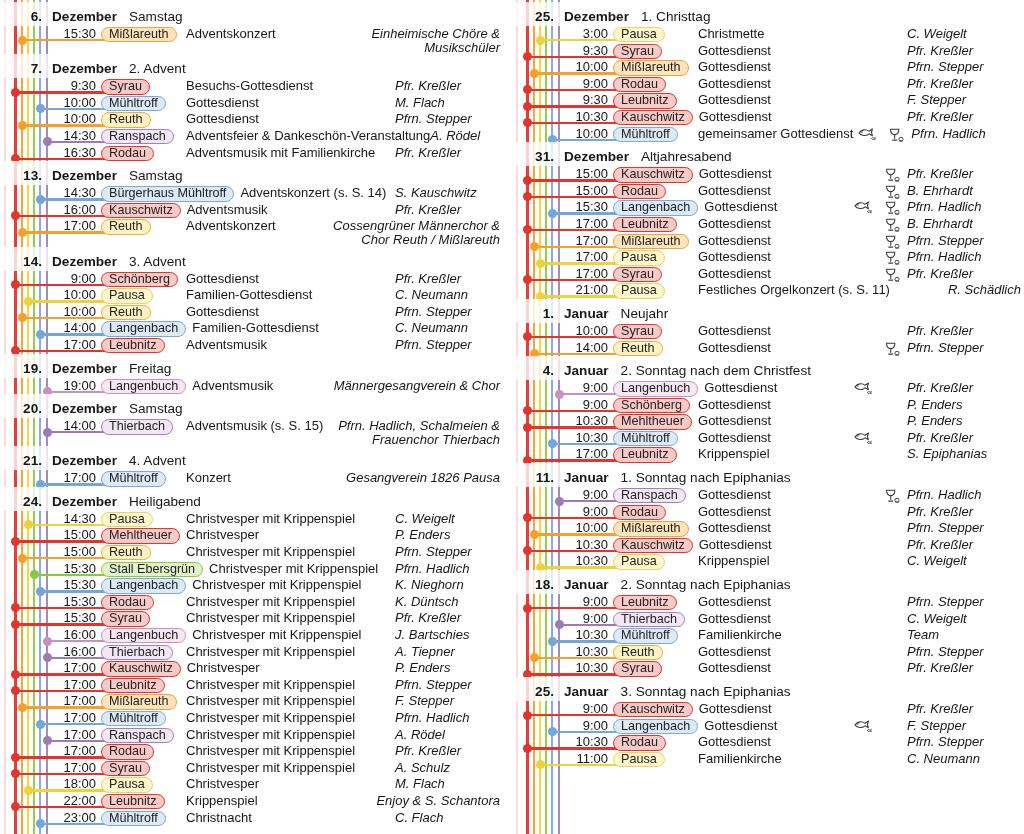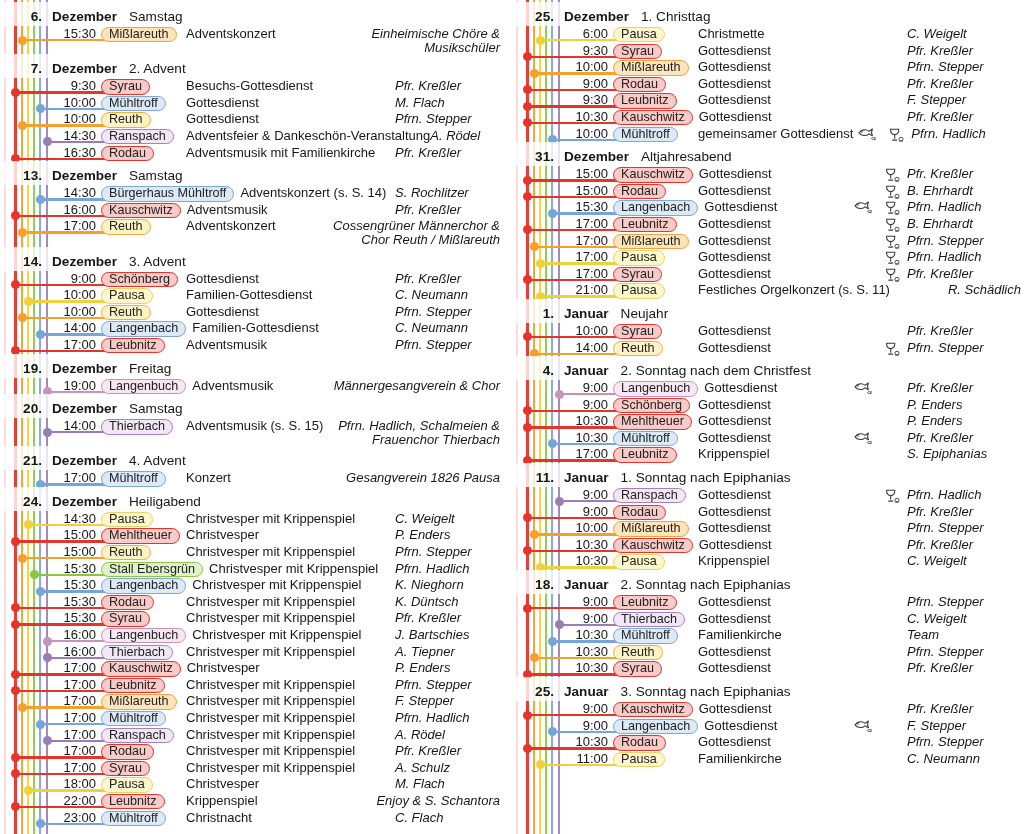--- a/index.html
+++ b/index.html
@@ -92,21 +92,21 @@
       <span class="ev">Adventsmusik mit Familienkirche</span>
       <span class="name">Pfr. Kreßler</span>
     </div>
     <div class="sec-h"><span class="dnum">13.</span><span class="dmon">Dezember</span><span class="w">Samstag</span></div>
     <div class="row">
       <span class="conn" style="left: 39px; width: 67px; background: rgb(118, 165, 217);"></span>
       <span class="dot" style="left: 35.8px; background: rgb(118, 165, 217);"></span>
       <span class="time">14:30</span>
       <span class="pillslot"><span class="pill" style="background: rgb(220, 233, 247); border-color: rgb(127, 168, 215);">Bürgerhaus Mühltroff</span></span>
       <span class="ev">Adventskonzert (s. S. 14)</span>
-      <span class="name">S. Rochlitzer</span>
+      <span class="name">S. Kauschwitz</span>
     </div>
     <div class="row">
       <span class="conn" style="left: 14px; width: 92px; background: rgb(228, 52, 43);"></span>
       <span class="dot" style="left: 10.8px; background: rgb(228, 52, 43);"></span>
       <span class="time">16:00</span>
       <span class="pillslot"><span class="pill" style="background: rgb(249, 203, 200); border-color: rgb(228, 52, 43);">Kauschwitz</span></span>
       <span class="ev">Adventsmusik</span>
       <span class="name">Pfr. Kreßler</span>
     </div>
     <div class="row">
@@ -346,21 +346,21 @@
     <div class="rail" style="left: 14px; width: 2.6px; background: rgb(228, 52, 43); opacity: 0.95;"></div>
     <div class="rail" style="left: 21px; width: 2.4px; background: rgb(245, 160, 44); opacity: 0.95;"></div>
     <div class="rail" style="left: 27px; width: 2.4px; background: rgb(240, 212, 60); opacity: 0.95;"></div>
     <div class="rail" style="left: 33px; width: 2.4px; background: rgb(140, 198, 63); opacity: 0.9;"></div>
     <div class="rail" style="left: 39px; width: 2.4px; background: rgb(118, 165, 217); opacity: 0.9;"></div>
     <div class="rail" style="left: 46px; width: 2.4px; background: rgb(157, 123, 181); opacity: 0.9;"></div>
     <div class="sec-h"><span class="dnum">25.</span><span class="dmon">Dezember</span><span class="w">1. Christtag</span></div>
     <div class="row">
       <span class="conn" style="left: 27px; width: 79px; background: rgb(237, 210, 58);"></span>
       <span class="dot" style="left: 23.8px; background: rgb(237, 210, 58);"></span>
-      <span class="time">6:00</span>
+      <span class="time">3:00</span>
       <span class="pillslot"><span class="pill" style="background: rgb(253, 247, 203); border-color: rgb(232, 211, 106);">Pausa</span></span>
       <span class="ev">Christmette</span>
       <span class="icons">
         <span class="islot"></span>
         <span class="islot"></span>
       </span>
       <span class="name">C. Weigelt</span>
     </div>
     <div class="row">
       <span class="conn" style="left: 14px; width: 92px; background: rgb(228, 52, 43);"></span>

